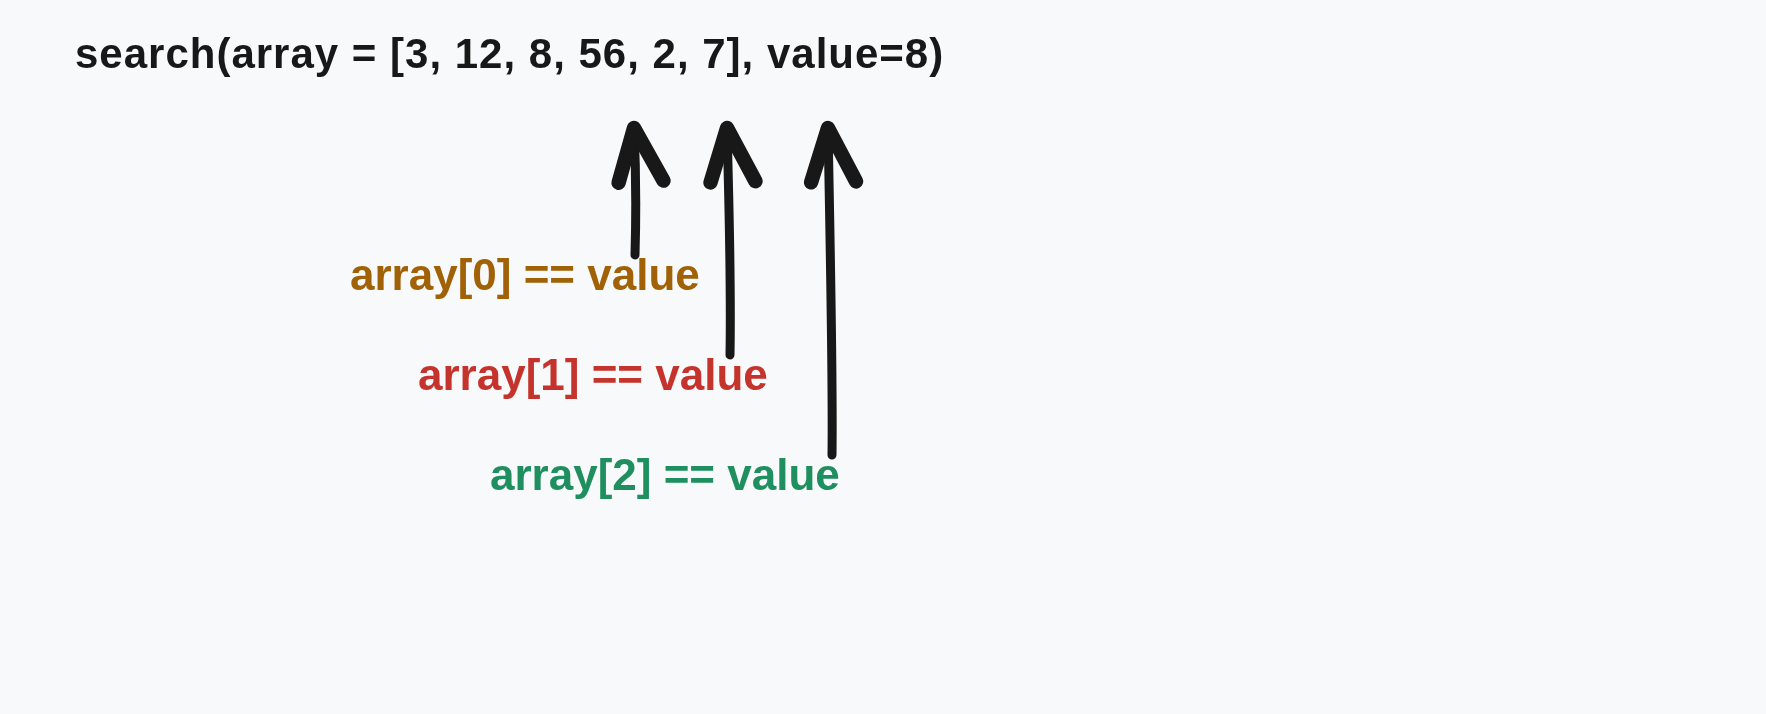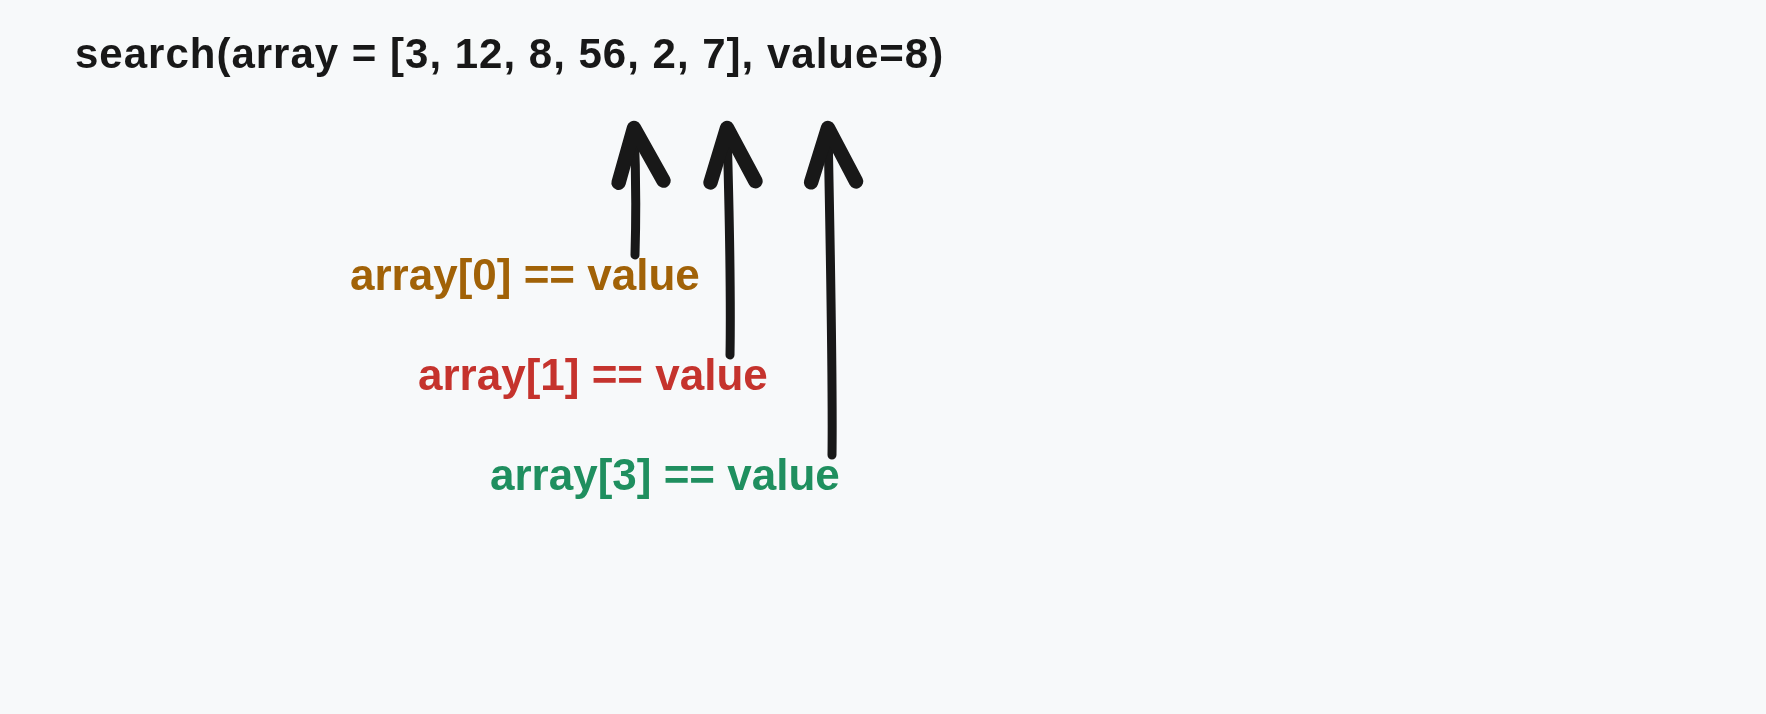--- a/index.html
+++ b/index.html
@@ -61,15 +61,15 @@
 
     <path d="M 730 355  C 731 300, 729 200, 727 128" fill="none" stroke="#181818" stroke-width="9" stroke-linecap="round" marker-end="url(#ah)"></path>
 
     <path d="M 832 455  C 833 380, 830 230, 828 128" fill="none" stroke="#181818" stroke-width="9" stroke-linecap="round" marker-end="url(#ah)"></path>
   </svg>
 
   <div class="step step0">array[0] == value</div>
 
   <div class="step step1">array[1] == value</div>
 
-  <div class="step step2">array[3] == value</div>
+  <div class="step step2">array[2] == value</div>
 
 </div>
 
 </body></html>

